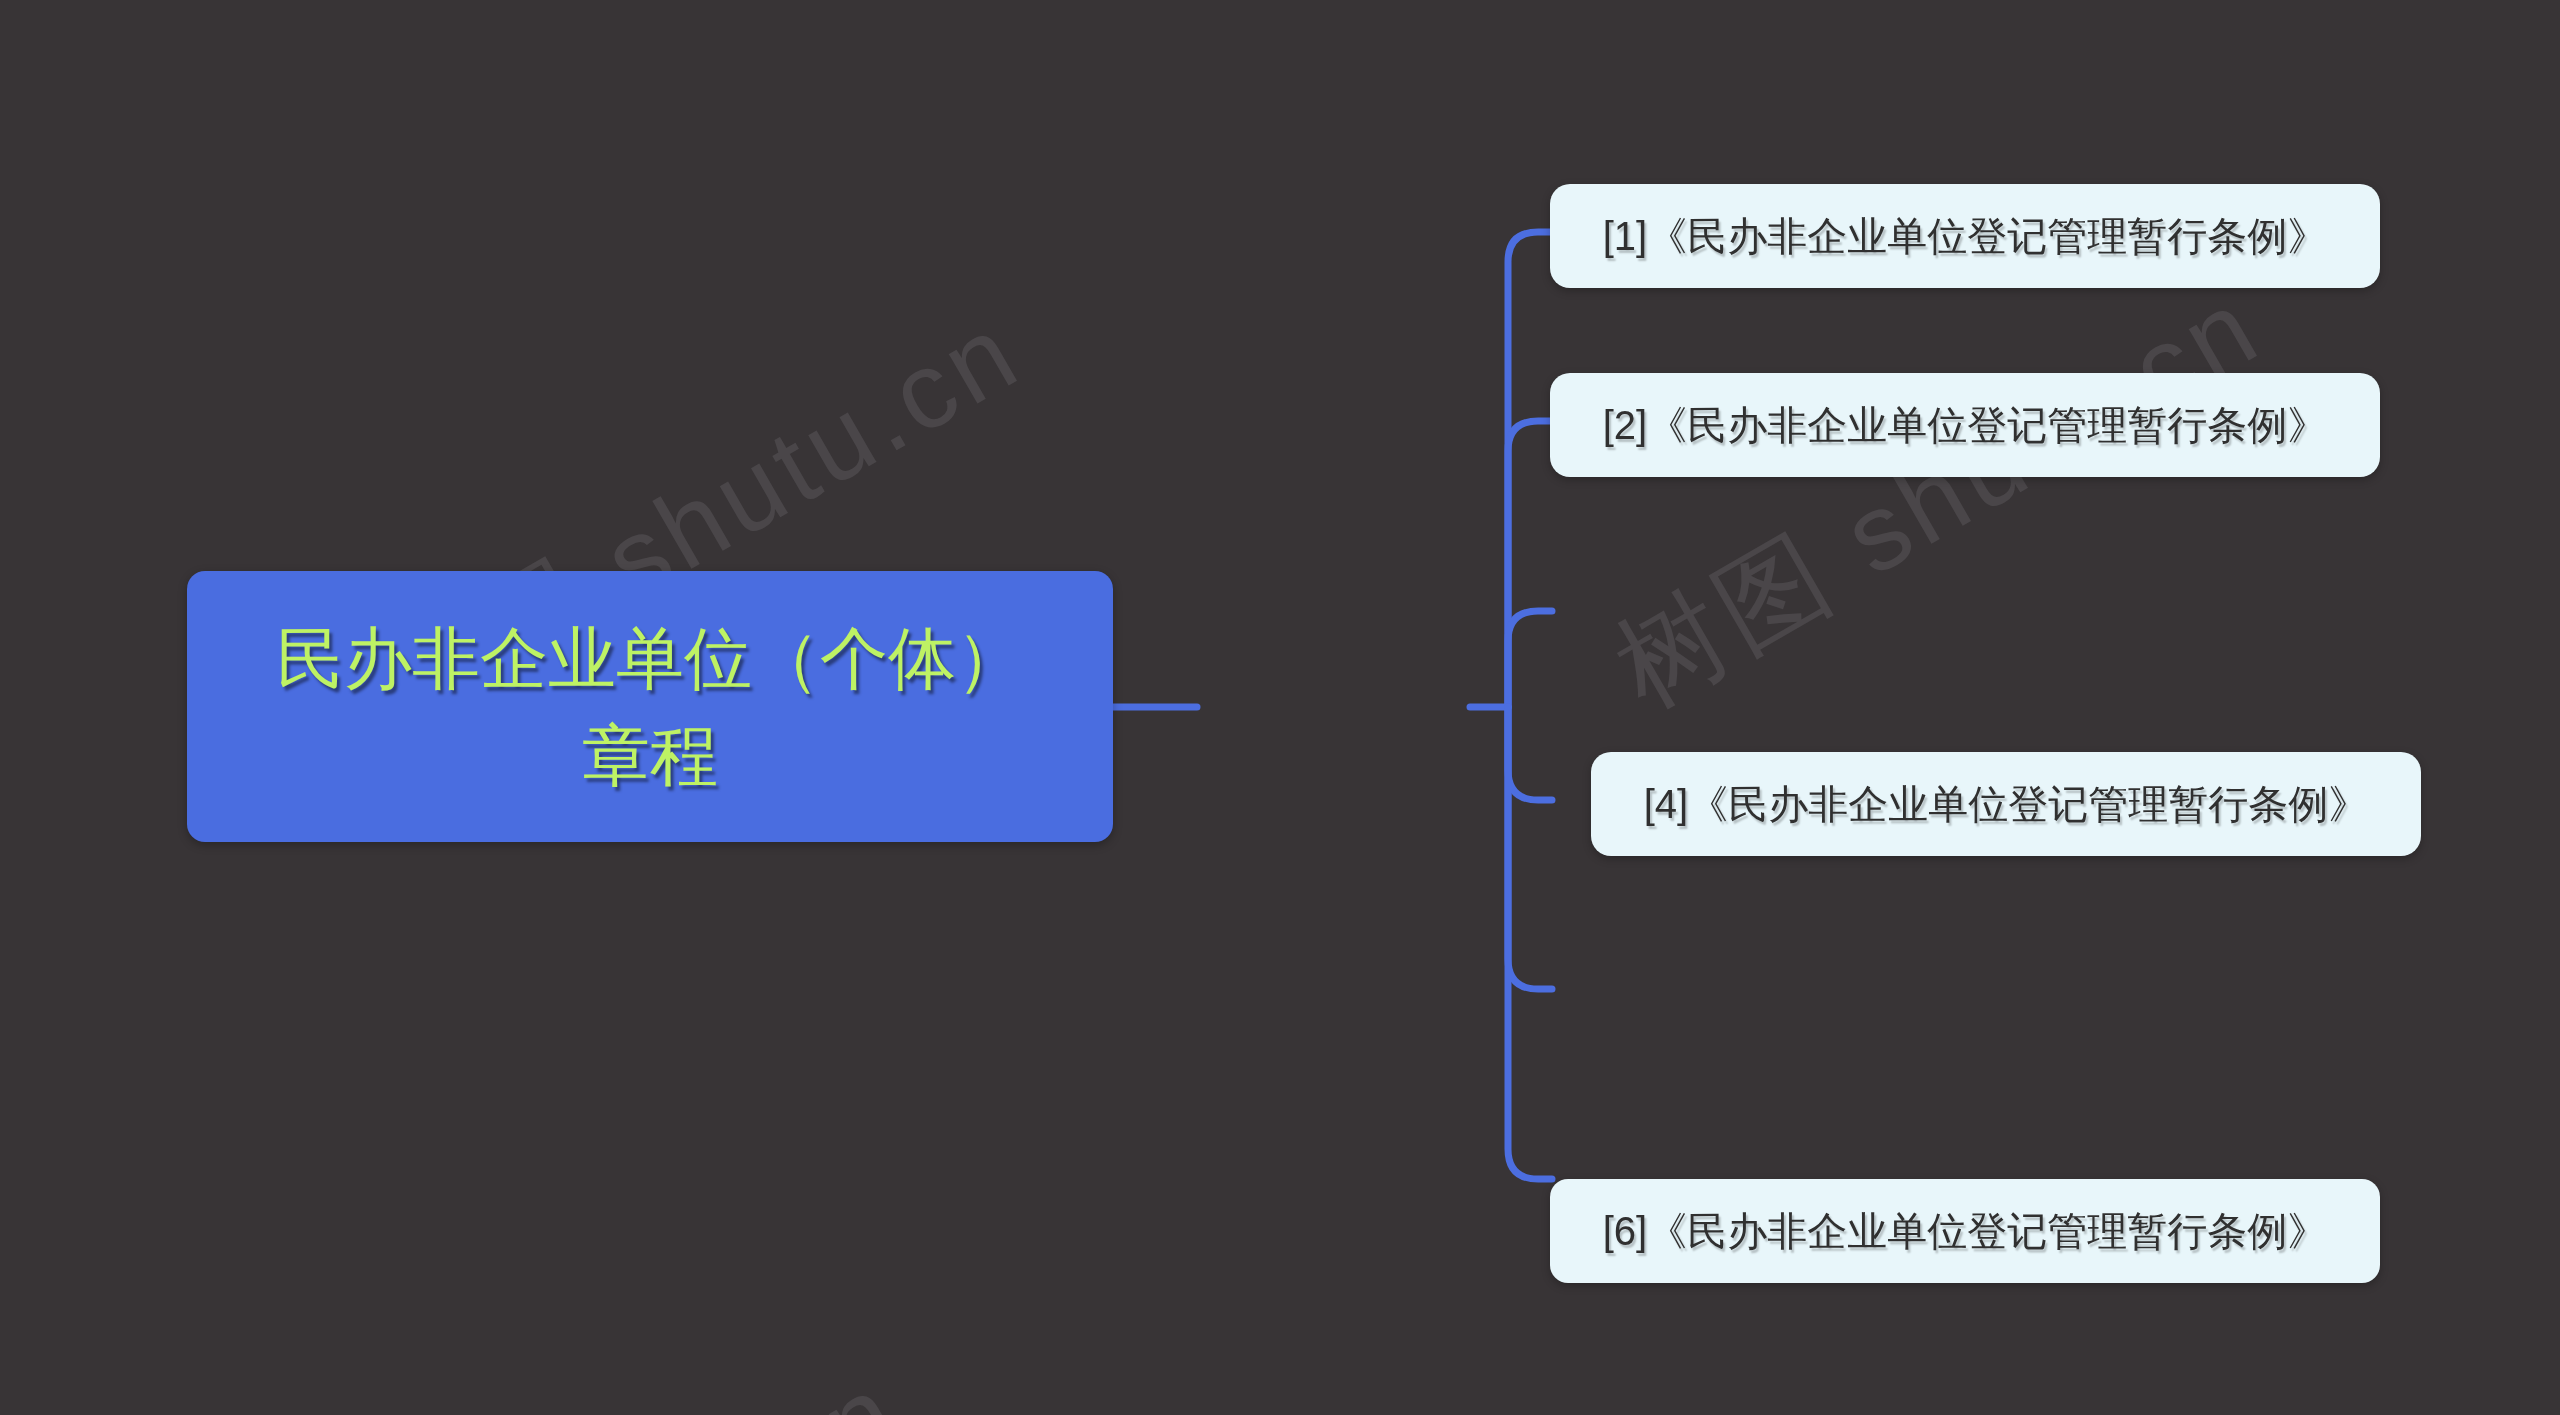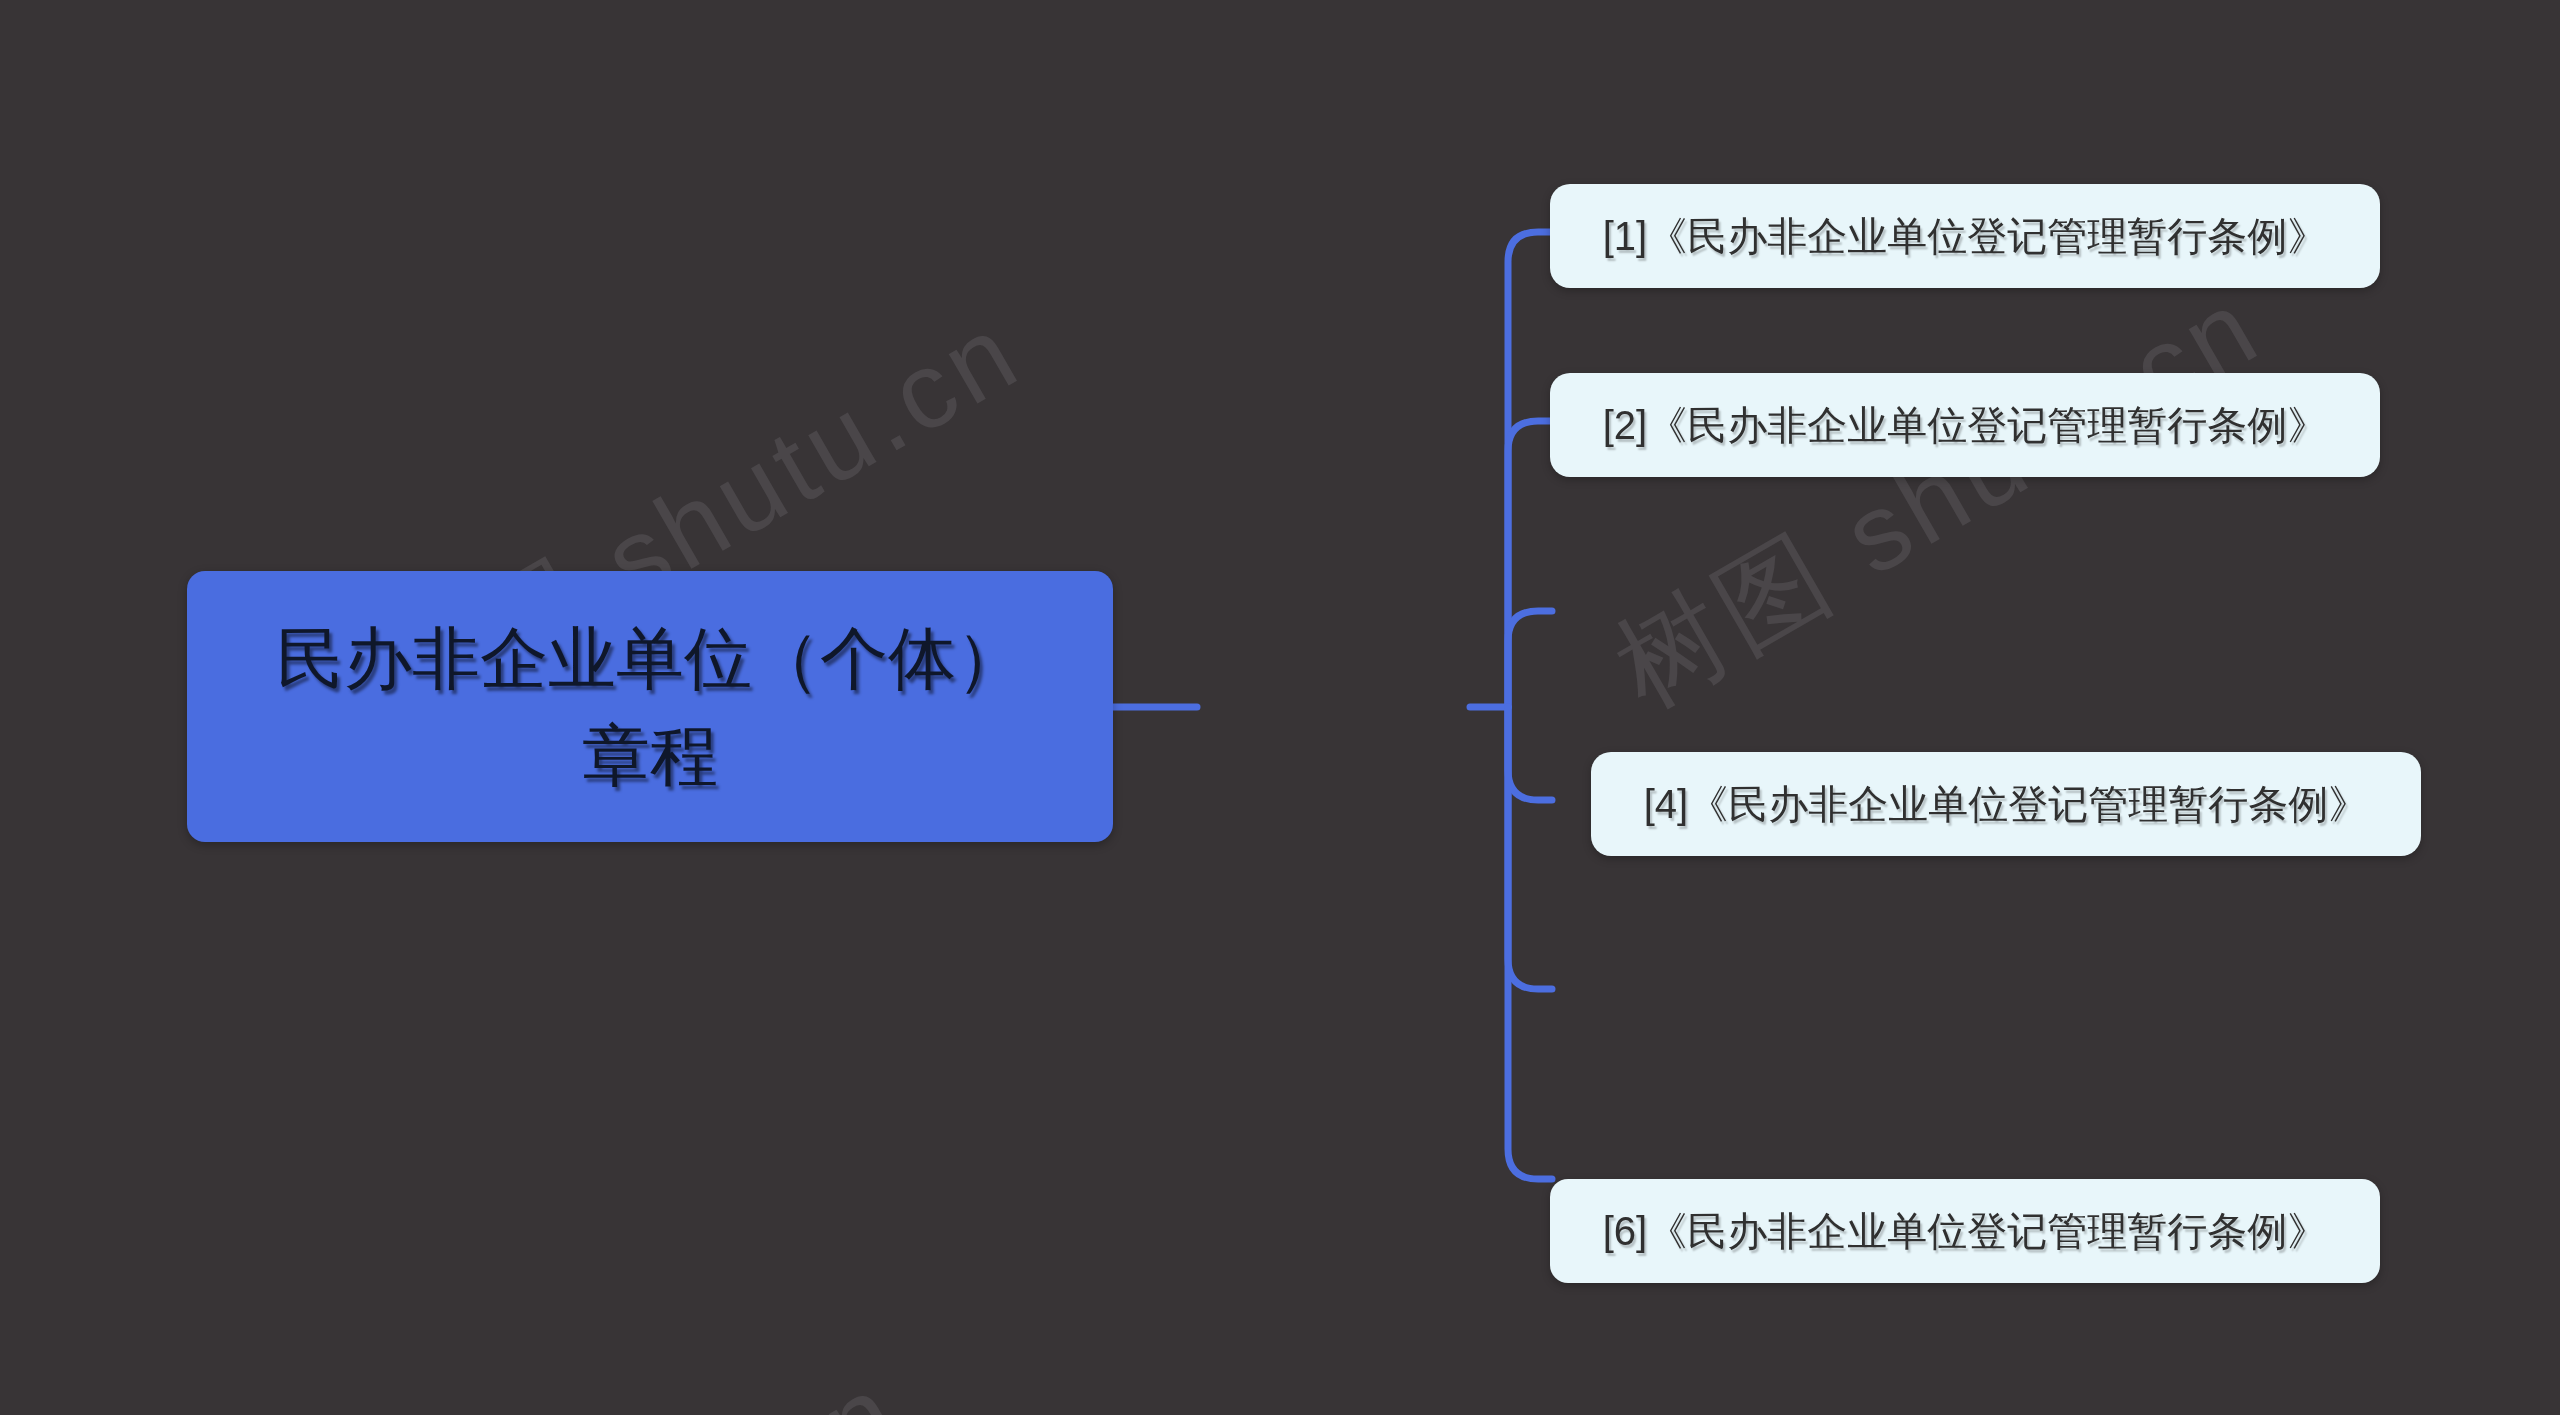--- a/index.html
+++ b/index.html
@@ -12,21 +12,21 @@
   }
   
   #wires{position:absolute;left:0;top:0;width:2560px;height:1415px;}
   #wires path{fill:none;stroke:#4c6ee0;stroke-width:7;stroke-linecap:round;stroke-linejoin:round;}
 
   
   .root-node{
     position:absolute;left:187px;top:571px;width:926px;height:271px;
     background:#4a6de0;border-radius:18px;
     display:flex;flex-direction:column;align-items:center;justify-content:center;
-    color:#0f172a;font-size:68px;line-height:1.42;font-weight:400;
+    color:#bef264;font-size:68px;line-height:1.42;font-weight:400;
     text-shadow:3px 4px 3px rgba(0,0,0,0.45);
     box-shadow:0 3px 10px rgba(0,0,0,0.28);
     text-align:center;
   }
 
   
   .branch-node{
     position:absolute;left:1195px;top:643px;width:275px;height:127px;
     background:#c8ecfb;border-radius:26px;
     display:flex;align-items:center;justify-content:center;

